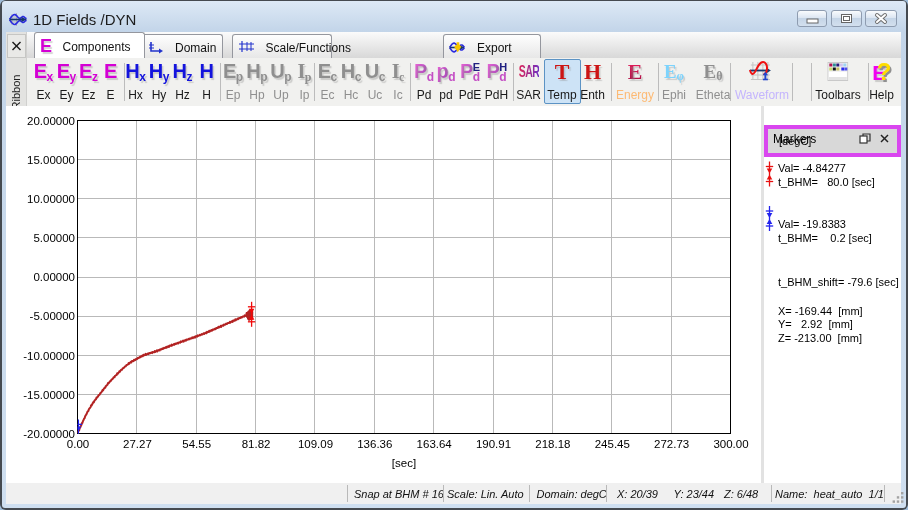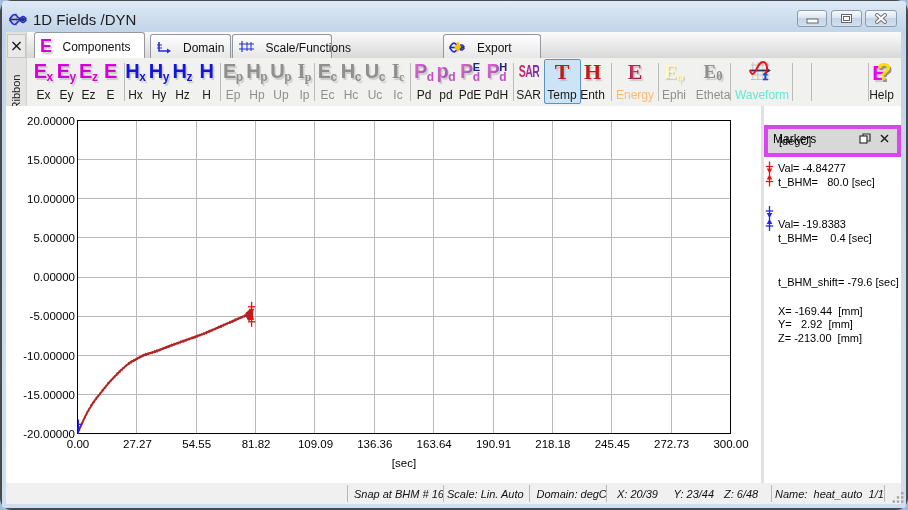--- a/index.html
+++ b/index.html
@@ -1,15 +1,15 @@
 <!DOCTYPE html>
 <html><head><meta charset="utf-8"><style>
 * { margin:0; padding:0; box-sizing:border-box; }
 html,body { width:908px; height:510px; overflow:hidden; font-family:"Liberation Sans",sans-serif; background:#9fbcd8; }
-#win { position:absolute; inset:0; background:#454a50; border-radius:12px; }
+#win { position:absolute; inset:0; background:#454a50; border-radius:6px; }
 #frame { position:absolute; left:2px; top:1px; right:2px; bottom:2px; border-radius:3px;
   background:linear-gradient(#dde9f6,#c3d5e9 30px,#cfdff0); }
 #title { position:absolute; left:33px; top:11px; font-size:15px; color:#1c1c1c; }
 .wbtn { position:absolute; top:10px; height:17px; border:1px solid #8e9cb0; border-radius:3px;
   background:linear-gradient(#f9fbfd,#dce6f2 45%,#c5d5e7 50%,#d3e0ee); }
 #tabrowbg { position:absolute; left:27px; top:31.5px; width:873.5px; height:26px; background:linear-gradient(#fbfbfb,#d8d8d8); }
 .tab { position:absolute; top:33.5px; height:24px; border:1px solid #95979e; border-bottom:none; border-radius:3px 3px 0 0;
   background:linear-gradient(#fefefe,#e7e7e7); font-size:12px; color:#111; white-space:nowrap; padding-left:5px; display:flex; align-items:center; padding-top:3px; }
 .tab.act { top:31.5px; height:26px; background:#fff; z-index:2; }
 .tic { display:inline-block; }
@@ -76,21 +76,21 @@
         <g stroke="#fff" stroke-width="2" stroke-linecap="round">
           <line x1="11" y1="4" x2="19" y2="11"></line>
           <line x1="19" y1="4" x2="11" y2="11"></line>
         </g>
       </svg></div>
 <div id="tabrowbg"></div>
 <div class="tab act" style="left:34.0px;width:110.5px">
       <span class="tic"><span class="ge" style="color:#d400d4;font-size:18px;line-height:14px;">E</span></span>
       <span class="ttx">Components</span>
     </div>
-<div class="tab" style="left:150px;width:81.0px">
+<div class="tab" style="left:142px;width:81.0px">
       <span class="tic"><svg width="16" height="13" viewBox="0 0 16 13" style="vertical-align:-2px">
 <path d="M3,1 L3,10 L13,10" fill="none" stroke="#2233cc" stroke-width="1.6"></path>
 <path d="M11,7.5 L15,10 L11,12.5 Z" fill="#2233cc"></path>
 <path d="M1,4 L6,4 M1,7 L6,7" stroke="#2233cc" stroke-width="1"></path>
 </svg></span>
       <span class="ttx">Domain</span>
     </div>
 <div class="tab" style="left:231.5px;width:100px">
       <span class="tic"><svg width="17" height="13" viewBox="0 0 17 13" style="vertical-align:-2px">
 <path d="M4,0 L4,11 M1,3 L16,3 M1,8 L16,8" stroke="#2233cc" stroke-width="1.2"></path>
@@ -221,21 +221,21 @@
     </div>
 <div class="tbi" style="left:592.5px">
       <div class="tbg"><span class="serf" style="color:#cc1515">H</span></div>
       <div class="tbl" style="color:#1a1a1a">Enth</div>
     </div>
 <div class="tbi" style="left:635.0px">
       <div class="tbg"><span class="serf" style="background:linear-gradient(#ee1f60,#a50d40);-webkit-background-clip:text;color:transparent;">E</span></div>
       <div class="tbl" style="color:#fdba74">Energy</div>
     </div>
 <div class="tbi" style="left:674.0px">
-      <div class="tbg"><span class="serf" style="color:#fef9c3;font-size:19px">E<span class="sb2">φ</span></span></div>
+      <div class="tbg"><span class="serf" style="color:#7dd3fc;font-size:19px">E<span class="sb2">φ</span></span></div>
       <div class="tbl" style="color:#8f8f8f">Ephi</div>
     </div>
 <div class="tbi" style="left:713.0px">
       <div class="tbg"><span class="serf" style="color:#8f8f8f;font-size:19px">E<span class="sb2">θ</span></span></div>
       <div class="tbl" style="color:#8f8f8f">Etheta</div>
     </div>
 <div class="tbi" style="left:762.0px">
       <div class="tbg"><svg width="26" height="24" viewBox="0 0 26 24" style="vertical-align:top">
 <g stroke="#c4c4c4" stroke-width="1">
             <line x1="4" y1="2" x2="4" y2="20"></line>
@@ -246,21 +246,39 @@
             <line x1="2" y1="15" x2="21" y2="15"></line>
             <line x1="2" y1="19.5" x2="21" y2="19.5"></line>
           </g>
 <path d="M1,10.5 L18.5,10.5" stroke="#16386e" stroke-width="1.8"></path>
           <path d="M17.5,7.8 L22,10.5 L17.5,13.2 Z" fill="#16386e"></path>
 <path d="M1,10 C2,14.5 4,15.2 6,12 C8,9 9.5,3.5 13,2.2 C16,1.1 18.8,4.5 18,9.5 C17.5,12.8 16,14.5 14.5,13.8" fill="none" stroke="#ee1111" stroke-width="2"></path>
 <path d="M16.5,13 L16.5,19" stroke="#2244cc" stroke-width="2"></path>
           <path d="M13.8,15.2 L16.5,11.8 L19.2,15.2 Z" fill="#2244cc"></path>
 <path d="M14,19.5 L19,19.5" stroke="#2244cc" stroke-width="1.6"></path>
 </svg></div>
-      <div class="tbl" style="color:#5eead4">Waveform</div>
+      <div class="tbl" style="color:#c4b5fd">Waveform</div>
+    </div>
+<div class="tbi" style="left:838.0px">
+      <div class="tbg"><svg width="21" height="19" viewBox="0 0 21 19" style="vertical-align:top;margin-top:2px">
+<rect x="0.5" y="0.5" width="20" height="18" fill="#f2f2f2" stroke="#c9c9c9"></rect>
+<rect x="1.5" y="10" width="18" height="8" fill="#fff"></rect>
+<rect x="1.5" y="15" width="18" height="3" fill="#e3e3e3"></rect>
+<rect x="2" y="1.5" width="3" height="3" fill="#b01050"></rect>
+          <rect x="5.5" y="1.5" width="3" height="3" fill="#2e8f96"></rect>
+          <rect x="9" y="1.5" width="3" height="3" fill="#2a1a7a"></rect>
+          <rect x="12.5" y="1.5" width="3" height="3" fill="#cfc4ee"></rect>
+          <rect x="16" y="1.5" width="3" height="3" fill="#9fd4f2"></rect>
+<rect x="2" y="5.5" width="3" height="3" fill="#c8d86a"></rect>
+          <rect x="5.5" y="5.5" width="3" height="3" fill="#101018"></rect>
+          <rect x="9" y="5.5" width="3" height="3" fill="#c8c060"></rect>
+          <rect x="14" y="5.5" width="3" height="3" fill="#2a2aee"></rect>
+          <rect x="17.2" y="5.5" width="2.8" height="3" fill="#5050e8"></rect>
+</svg></div>
+      <div class="tbl" style="color:#1a1a1a">Toolbars</div>
     </div>
 <div class="tbi" style="left:881.5px">
       <div class="tbg"><span class="ge" style="color:#f000f0;font-size:21px">E</span><span class="ge" style="color:#ffdd00;margin-left:-9px;font-size:24px;text-shadow:1.5px 1.5px 0 #909090">?</span></div>
       <div class="tbl" style="color:#1a1a1a">Help</div>
     </div>
 <div id="contentbg"></div>
 <div id="split"></div>
 <div id="panel">
   <div id="phead">
         <span>Markers</span>
@@ -272,21 +290,21 @@
           <g stroke="#222" stroke-width="1.5">
             <line x1="2" y1="2" x2="9" y2="9"></line>
             <line x1="9" y1="2" x2="2" y2="9"></line>
           </g>
         </svg>
   </div>
   <div class="ptxt" style="left:15px;top:25px">[degC]</div>
   <div class="ptxt" style="left:14px;top:52px">Val= -4.84277</div>
   <div class="ptxt" style="left:14px;top:65.5px">t_BHM=   80.0 [sec]</div>
   <div class="ptxt" style="left:14px;top:108px">Val= -19.8383</div>
-  <div class="ptxt" style="left:14px;top:122px">t_BHM=    0.4 [sec]</div>
+  <div class="ptxt" style="left:14px;top:122px">t_BHM=    0.2 [sec]</div>
   <div class="ptxt" style="left:14px;top:166px">t_BHM_shift= -79.6 [sec]</div>
   <div class="ptxt" style="left:14px;top:194.5px">X= -169.44  [mm]</div>
   <div class="ptxt" style="left:14px;top:208px">Y=   2.92  [mm]</div>
   <div class="ptxt" style="left:14px;top:222px">Z= -213.00  [mm]</div>
 </div>
 <div id="status">
   <div class="ssep" style="left:341px"></div>
   <div class="sitem" style="left:348.5px">Snap at BHM # 16</div>
   <div class="ssep" style="left:437px"></div>
   <div class="sitem" style="left:441.5px">Scale: Lin. Auto</div>

